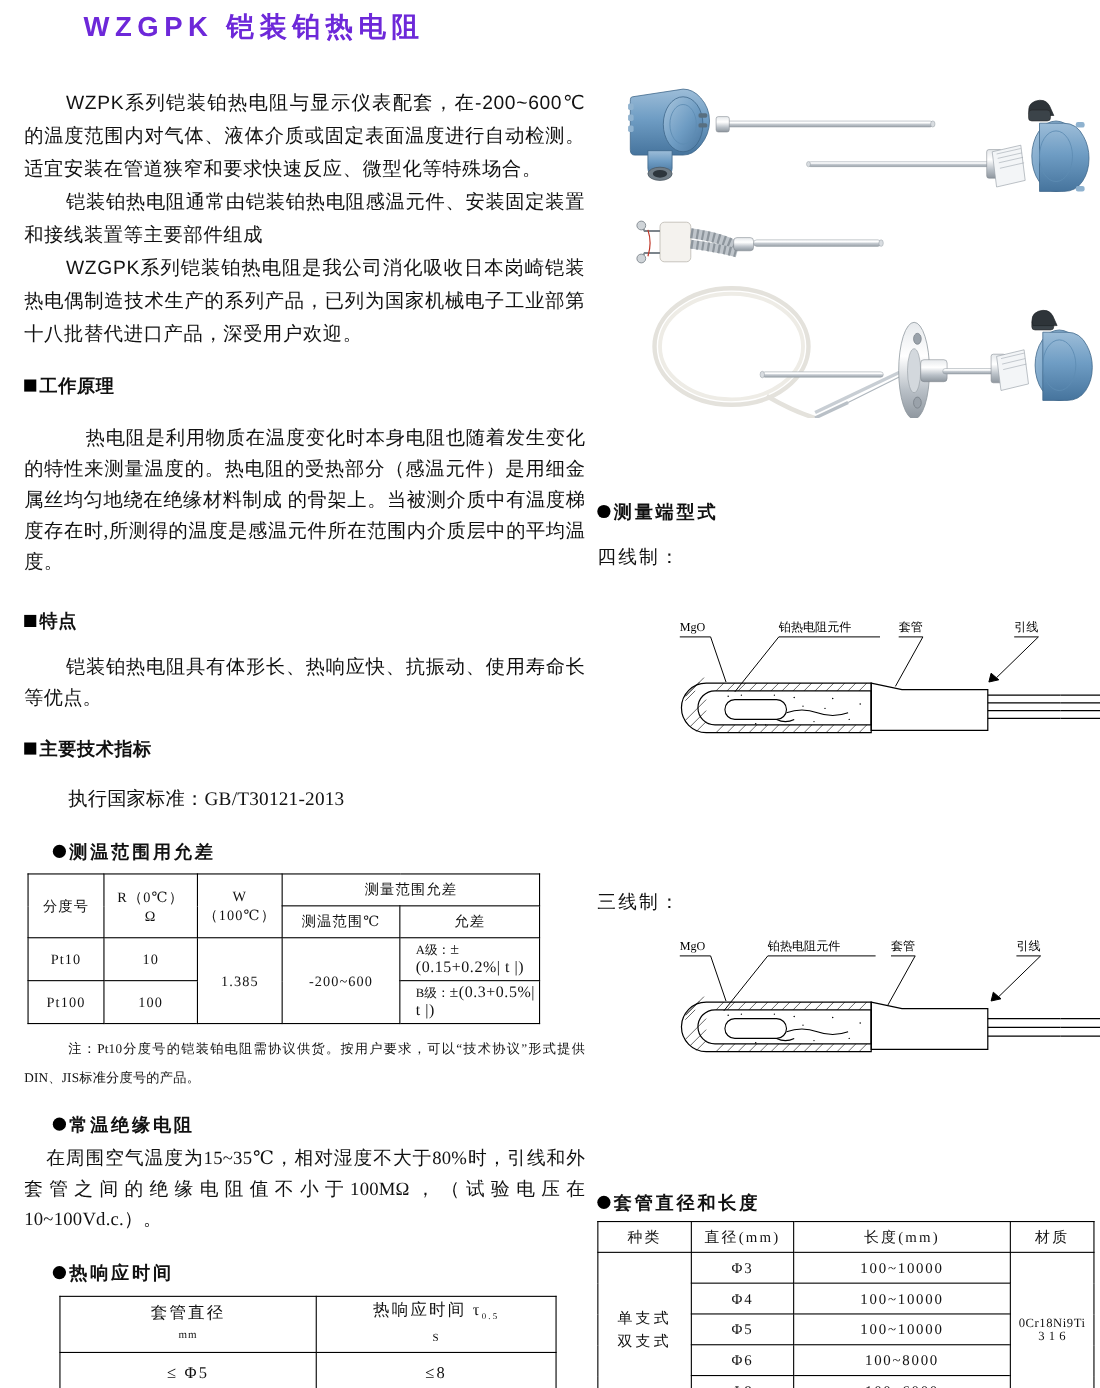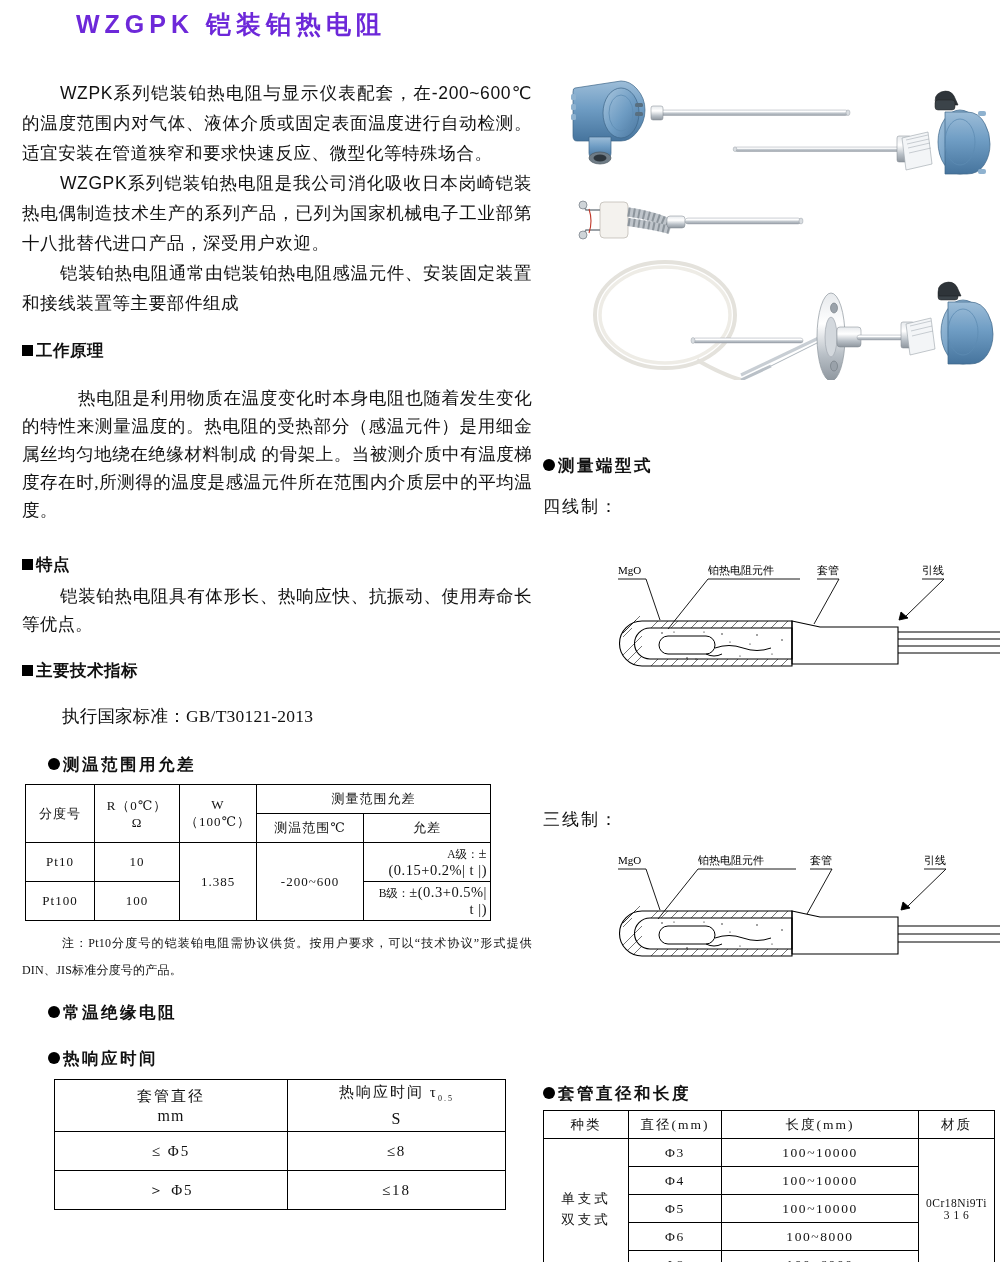--- a/index.html
+++ b/index.html
@@ -95,27 +95,27 @@
   table td, table th {
     border: 1px solid #000;
     text-align: center;
     vertical-align: middle;
     font-weight: normal;
     padding: 2px 3px;
   }
   .tbl-spec { width: 466px; }
   .tbl-spec td { height: 24px; letter-spacing: 1px; }
   .tbl-spec .hdr { font-size: 13px; }
-  .tbl-spec .tol { text-align: right; padding-left: 14px; font-size: 14.5px; letter-spacing: 0.5px; }
+  .tbl-spec .tol { text-align: left; padding-left: 14px; font-size: 14.5px; letter-spacing: 0.5px; }
   .tbl-spec .tol .gr { font-size: 11.5px; letter-spacing: 0; }
 
   .tbl-resp { width: 452px; }
   .tbl-resp td { height: 34px; font-size: 15px; letter-spacing: 2px; }
   .tbl-resp .h { height: 46px; line-height: 20px; }
-  .tbl-resp .unit { font-size: 16px; letter-spacing: 1px; }
+  .tbl-resp .unit { font-size: 10px; letter-spacing: 1px; }
   sub { font-size: 8px; }
 
   .tbl-sheath { width: 452px; }
   .tbl-sheath td { height: 23px; font-size: 13.5px; letter-spacing: 1.6px; }
   .tbl-sheath .hdr { letter-spacing: 2px; }
   .tbl-sheath .sm { font-size: 11.5px; letter-spacing: 0.5px; }
   .tbl-sheath .twoline { line-height: 21px; letter-spacing: 3px; }
 
   .photo-area {
     position: absolute;
@@ -135,36 +135,36 @@
 </head>
 <body>
 
 <div class="page">
 
   <div class="title">WZGPK 铠装铂热电阻</div>
 
   <div class="leftcol">
 
     <p class="para">WZPK系列铠装铂热电阻与显示仪表配套，在-200~600℃的温度范围内对气体、液体介质或固定表面温度进行自动检测。适宜安装在管道狭窄和要求快速反应、微型化等特殊场合。</p>
+    <p class="para">铠装铂热电阻通常由铠装铂热电阻感温元件、安装固定装置和接线装置等主要部件组成</p>
     <p class="para">WZGPK系列铠装铂热电阻是我公司消化吸收日本岗崎铠装热电偶制造技术生产的系列产品，已列为国家机械电子工业部第十八批替代进口产品，深受用户欢迎。</p>
-    <p class="para">铠装铂热电阻通常由铠装铂热电阻感温元件、安装固定装置和接线装置等主要部件组成</p>
 
     <div style="height:22px"></div>
 
     <div class="sec-head">
       <span class="sq"></span><span>工作原理</span>
     </div>
     <p class="para serif" style="text-indent:56px;margin-top:22px">热电阻是利用物质在温度变化时本身电阻也随着发生变化的特性来测量温度的。热电阻的受热部分（感温元件）是用细金属丝均匀地绕在绝缘材料制成 的骨架上。当被测介质中有温度梯度存在时,所测得的温度是感温元件所在范围内介质层中的平均温度。</p>
 
     <div style="height:30px"></div>
 
     <div class="sec-head">
       <span class="sq"></span><span>特点</span>
     </div>
-    <p class="para serif" style="margin-top:6px">铠装铂热电阻具有体形长、热响应快、抗振动、使用寿命长等优点。</p>
+    <p class="para serif" style="margin-top:16px">铠装铂热电阻具有体形长、热响应快、抗振动、使用寿命长等优点。</p>
 
     <div style="height:22px"></div>
 
     <div class="sec-head">
       <span class="sq"></span><span>主要技术指标</span>
     </div>
     <p class="para serif" style="text-indent:40px;margin-top:20px">执行国家标准：GB/T30121-2013</p>
 
     <div style="height:24px"></div>
 
@@ -205,20 +205,21 @@
     </tbody>
       </table>
 
     <p class="para serif" style="text-indent:40px;margin-top:9px;font-size:12px;line-height:27px">注：Pt10分度号的铠装铂电阻需协议供货。按用户要求，可以“技术协议”形式提供DIN、JIS标准分度号的产品。</p>
 
     <div style="height:18px"></div>
 
     <div class="bullet-head" style="margin-left:26px">
       <span class="dot"></span><span>常温绝缘电阻</span>
     </div>
+    <p class="para serif" style="text-indent:20px;margin-top:5px;font-size:17px;line-height:28px">在周围空气温度为15~35℃，相对湿度不大于80%时，引线和外套管之间的绝缘电阻值不小于100MΩ，（试验电压在10~100Vd.c.）。</p>
 
     <div style="height:24px"></div>
 
     <div class="bullet-head" style="margin-left:26px">
       <span class="dot"></span><span>热响应时间</span>
     </div>
 
     <table class="tbl-resp" style="margin-top:9px;margin-left:32px">
       <tbody>
           <tr>

